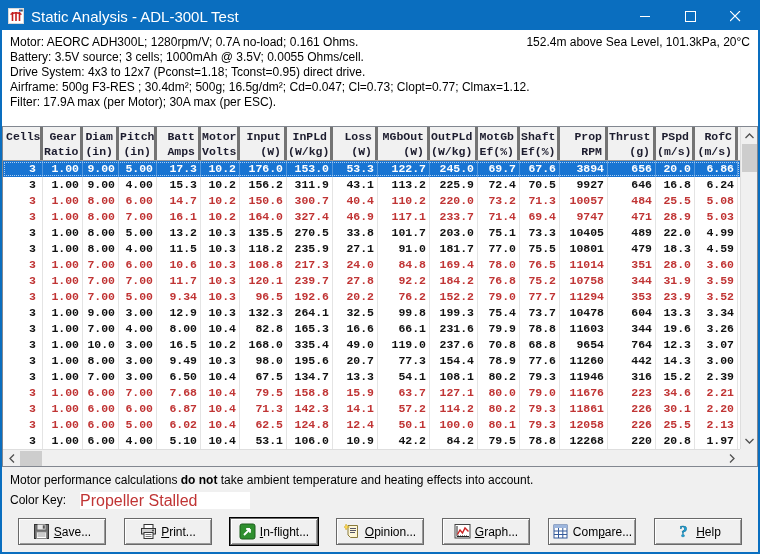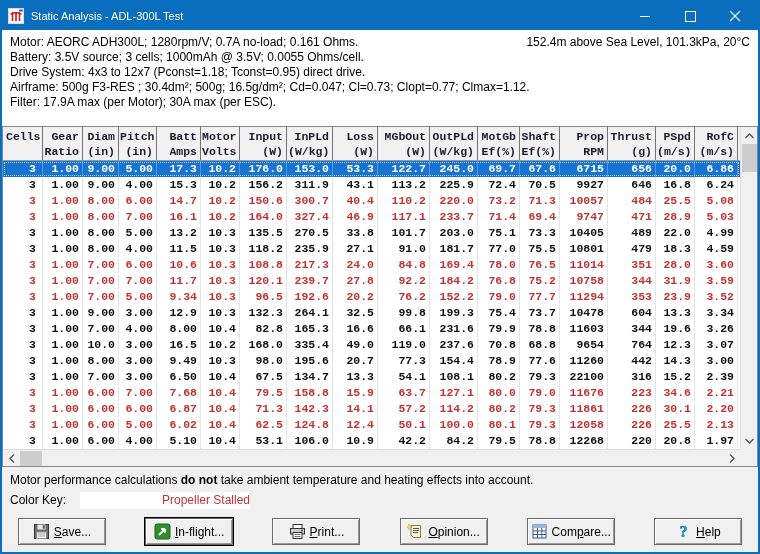--- a/index.html
+++ b/index.html
@@ -8,53 +8,53 @@
     width:760px;height:554px;
     border:2px solid #0a6ebf;
     background:#f0f0f0;
     font-family:"Liberation Sans",sans-serif;
     display:flex;flex-direction:column;
     position:relative;overflow:hidden;
   }
   
   .titlebar{height:28px;background:#0a6ebf;display:flex;align-items:center;flex:0 0 auto;}
   .app-icon{width:16px;height:16px;margin-left:6px;flex:0 0 auto;}
-  .title-text{color:#fff;font-size:11px;margin-left:7px;flex:1 1 auto;white-space:nowrap;}
+  .title-text{color:#fff;font-size:15px;margin-left:7px;flex:1 1 auto;white-space:nowrap;}
   .win-btn{width:45px;height:28px;display:flex;align-items:center;justify-content:center;flex:0 0 auto;}
   
   .info-panel{background:#fff;padding:5px 8px 2px 8px;height:96px;flex:0 0 auto;font-size:12px;color:#000;}
   .info-line{line-height:15px;white-space:nowrap;}
   .env{float:right;}
   
   .table-wrap{flex:0 0 auto;height:341px;border:1px solid #828790;background:#fff;position:relative;margin:0;}
   .table-main{position:absolute;left:0;top:0;right:17px;bottom:17px;overflow:hidden;
     font-family:"Liberation Mono","DejaVu Sans Mono",monospace;font-size:11.5px;font-weight:bold;}
   .theader{display:flex;background:#f1f1f1;border-bottom:1px solid #9a9a9a;height:34px;}
-  .hcell{border-right:1px solid #737373;color:#1c1c2e;text-align:right;padding:2px 3px 0 1px;line-height:15px;display:flex;flex-direction:column;}
+  .hcell{border-right:3px solid #737373;color:#1c1c2e;text-align:right;padding:2px 3px 0 1px;line-height:15px;display:flex;flex-direction:column;}
   .hcell.first{text-align:left;padding-left:3px;}
   .trow{display:flex;height:16px;line-height:16px;}
   .tcell{border-right:1px solid #e4e4e4;text-align:right;padding-right:3px;overflow:hidden;white-space:nowrap;}
   .tcell:first-child{padding-right:6px;}
   .trow.normal{color:#111;}
   .trow.stalled{color:#c03434;}
   .trow.selected{background:#1874d2;color:#fff;outline:1px dotted #a9cdf2;outline-offset:-2px;}
   .trow.selected .tcell{border-right-color:rgba(255,255,255,0.25);}
   
   .vscroll{position:absolute;top:0;right:0;bottom:17px;width:17px;background:#f0f0f0;border-left:1px solid #dedede;}
   .hscroll{position:absolute;left:0;right:17px;bottom:0;height:17px;background:#f0f0f0;border-top:1px solid #dedede;display:flex;}
   .scorner{position:absolute;right:0;bottom:0;width:17px;height:17px;background:#f0f0f0;}
   .sbtn{width:17px;height:17px;display:flex;align-items:center;justify-content:center;flex:0 0 auto;}
   .vthumb{position:absolute;top:17px;left:1px;width:15px;height:28px;background:#cdcdcd;}
   .hthumb{width:22px;height:15px;margin-top:1px;background:#cdcdcd;flex:0 0 auto;}
   .hfill{flex:1 1 auto;}
   
   .note{padding:6px 8px 0 8px;font-size:12px;color:#000;height:22px;}
   .note b{font-weight:bold;}
   .colorkey{padding:2px 8px;font-size:12px;display:flex;align-items:center;height:22px;}
-  .ck-box{background:#fff;width:170px;margin-left:14px;text-align:right;color:#c03434;height:17px;line-height:17px;font-size:12px;}
+  .ck-box{background:#fff;width:170px;margin-left:14px;text-align:left;color:#c03434;height:17px;line-height:17px;font-size:16px;}
   .btnrow{margin-top:auto;padding:3px 16px 7px 16px;display:flex;justify-content:space-between;align-items:center;}
   .dlg-btn{
     width:88px;height:27px;background:#f0f0f0;border:1px solid #696969;
     box-shadow:inset 1px 1px 0 #ffffff, inset -1px -1px 0 #9a9a9a;
     font-family:"Liberation Sans",sans-serif;font-size:12px;color:#000;
     display:flex;align-items:center;justify-content:center;gap:4px;padding:0 2px;cursor:default;
   }
   .dlg-btn.default{box-shadow:0 0 0 1px #000, inset 1px 1px 0 #ffffff, inset -1px -1px 0 #9a9a9a;}
   .bicon{width:17px;height:17px;flex:0 0 auto;display:inline-flex;}
   .blabel{white-space:nowrap;}
@@ -181,21 +181,21 @@
             <div class="tcell" style="width: 38px;">5.00</div>
             <div class="tcell" style="width: 44px;">17.3</div>
             <div class="tcell" style="width: 39px;">10.2</div>
             <div class="tcell" style="width: 47px;">176.0</div>
             <div class="tcell" style="width: 46px;">153.0</div>
             <div class="tcell" style="width: 45px;">53.3</div>
             <div class="tcell" style="width: 52px;">122.7</div>
             <div class="tcell" style="width: 48px;">245.0</div>
             <div class="tcell" style="width: 42px;">69.7</div>
             <div class="tcell" style="width: 40px;">67.6</div>
-            <div class="tcell" style="width: 48px;">6715</div>
+            <div class="tcell" style="width: 48px;">3894</div>
             <div class="tcell" style="width: 48px;">656</div>
             <div class="tcell" style="width: 39px;">20.0</div>
             <div class="tcell" style="width: 43px;">6.86</div>
           </div>
           <div class="trow normal">
             <div class="tcell" style="width: 40px;">3</div>
             <div class="tcell" style="width: 40px;">1.00</div>
             <div class="tcell" style="width: 36px;">9.00</div>
             <div class="tcell" style="width: 38px;">4.00</div>
             <div class="tcell" style="width: 44px;">15.3</div>
@@ -428,21 +428,21 @@
             <div class="tcell" style="width: 38px;">3.00</div>
             <div class="tcell" style="width: 44px;">6.50</div>
             <div class="tcell" style="width: 39px;">10.4</div>
             <div class="tcell" style="width: 47px;">67.5</div>
             <div class="tcell" style="width: 46px;">134.7</div>
             <div class="tcell" style="width: 45px;">13.3</div>
             <div class="tcell" style="width: 52px;">54.1</div>
             <div class="tcell" style="width: 48px;">108.1</div>
             <div class="tcell" style="width: 42px;">80.2</div>
             <div class="tcell" style="width: 40px;">79.3</div>
-            <div class="tcell" style="width: 48px;">22100</div>
+            <div class="tcell" style="width: 48px;">11946</div>
             <div class="tcell" style="width: 48px;">316</div>
             <div class="tcell" style="width: 39px;">15.2</div>
             <div class="tcell" style="width: 43px;">2.39</div>
           </div>
           <div class="trow stalled">
             <div class="tcell" style="width: 40px;">3</div>
             <div class="tcell" style="width: 40px;">1.00</div>
             <div class="tcell" style="width: 36px;">6.00</div>
             <div class="tcell" style="width: 38px;">7.00</div>
             <div class="tcell" style="width: 44px;">7.68</div>
@@ -564,53 +564,65 @@
             <rect x="1.5" y="1.5" width="14" height="14" fill="#6e6e6e" stroke="#333"></rect>
             <rect x="4.5" y="1.5" width="8" height="5" fill="#e8e8e8"></rect>
             <rect x="9.8" y="2.3" width="2" height="3.4" fill="#555"></rect>
             <rect x="3.5" y="9" width="10" height="6.5" fill="#fff" stroke="#888"></rect>
             <line x1="4.5" y1="11" x2="12.5" y2="11" stroke="#999"></line>
             <line x1="4.5" y1="13" x2="12.5" y2="13" stroke="#999"></line>
           </svg>
         </span>
         <span class="blabel"><span class="u">S</span>ave...</span>
       </button>
-      <button class="dlg-btn default">
-        <span class="bicon">
-          <svg width="17" height="17" viewBox="0 0 17 17">
-            <rect x="1" y="1" width="15" height="15" rx="2" fill="#2f8f2f" stroke="#1c5e1c"></rect>
-            <path d="M5 12 L11 6 M11 6 L7.2 6 M11 6 L11 9.8" stroke="#fff" stroke-width="1.8" fill="none"></path>
-          </svg>
-        </span>
-        <span class="blabel"><span class="u">I</span>n-flight...</span>
-      </button>
       <button class="dlg-btn">
         <span class="bicon">
           <svg width="17" height="17" viewBox="0 0 17 17">
             <rect x="4" y="1.5" width="9" height="4" fill="#fff" stroke="#333"></rect>
             <rect x="1.5" y="5.5" width="14" height="5.5" fill="#cfcfcf" stroke="#333"></rect>
             <circle cx="13" cy="7.5" r="0.9" fill="#333"></circle>
             <rect x="4" y="9.5" width="9" height="6" fill="#fff" stroke="#333"></rect>
             <line x1="5.5" y1="11.5" x2="11.5" y2="11.5" stroke="#777"></line>
             <line x1="5.5" y1="13.5" x2="11.5" y2="13.5" stroke="#777"></line>
           </svg>
         </span>
         <span class="blabel"><span class="u">P</span>rint...</span>
       </button>
+      <button class="dlg-btn default">
+        <span class="bicon">
+          <svg width="17" height="17" viewBox="0 0 17 17">
+            <rect x="1" y="1" width="15" height="15" rx="2" fill="#2f8f2f" stroke="#1c5e1c"></rect>
+            <path d="M5 12 L11 6 M11 6 L7.2 6 M11 6 L11 9.8" stroke="#fff" stroke-width="1.8" fill="none"></path>
+          </svg>
+        </span>
+        <span class="blabel"><span class="u">I</span>n-flight...</span>
+      </button>
       <button class="dlg-btn">
         <span class="bicon">
           <svg width="17" height="17" viewBox="0 0 17 17">
             <path d="M4 2.5 L13.5 2.5 L13.5 14.5 L6.5 14.5 L4 12 Z" fill="#fdf6d8" stroke="#8a7a3a"></path>
             <line x1="6" y1="5.5" x2="12" y2="5.5" stroke="#556"></line>
             <line x1="6" y1="7.5" x2="12" y2="7.5" stroke="#556"></line>
             <line x1="6" y1="9.5" x2="11" y2="9.5" stroke="#556"></line>
             <path d="M2 1 L3.2 3.2 L5.4 4 L3.2 4.8 L2 7 L1.4 4.8 L0 4 L1.4 3.2 Z" fill="#ffd84d" stroke="#caa31f" stroke-width="0.5"></path>
           </svg>
         </span>
         <span class="blabel"><span class="u">O</span>pinion...</span>
+      </button>
+      <button class="dlg-btn">
+        <span class="bicon">
+          <svg width="17" height="17" viewBox="0 0 17 17">
+            <rect x="1" y="1.5" width="15" height="13.5" fill="#fff" stroke="#444"></rect>
+            <line x1="3" y1="3" x2="3" y2="13.5" stroke="#222"></line>
+            <line x1="3" y1="13.5" x2="15" y2="13.5" stroke="#222"></line>
+            <path d="M3.5 11.5 L6 7 L8.5 10 L11 5 L14.5 8.5" stroke="#c22" stroke-width="1.4" fill="none"></path>
+            <path d="M4 13 L14 13" stroke="#222" stroke-dasharray="1 1"></path>
+          </svg>
+        </span>
+        <span class="blabel"><span class="u">G</span>raph...</span>
       </button>
       <button class="dlg-btn">
         <span class="bicon">
           <svg width="17" height="17" viewBox="0 0 17 17">
             <rect x="2" y="2" width="13" height="13" fill="#fff" stroke="#345a9a"></rect>
             <rect x="2" y="2" width="13" height="3" fill="#9db6dd"></rect>
             <line x1="6.5" y1="5" x2="6.5" y2="15" stroke="#345a9a"></line>
             <line x1="10.8" y1="5" x2="10.8" y2="15" stroke="#345a9a"></line>
             <line x1="2" y1="8" x2="15" y2="8" stroke="#345a9a"></line>
             <line x1="2" y1="11.5" x2="15" y2="11.5" stroke="#345a9a"></line>

